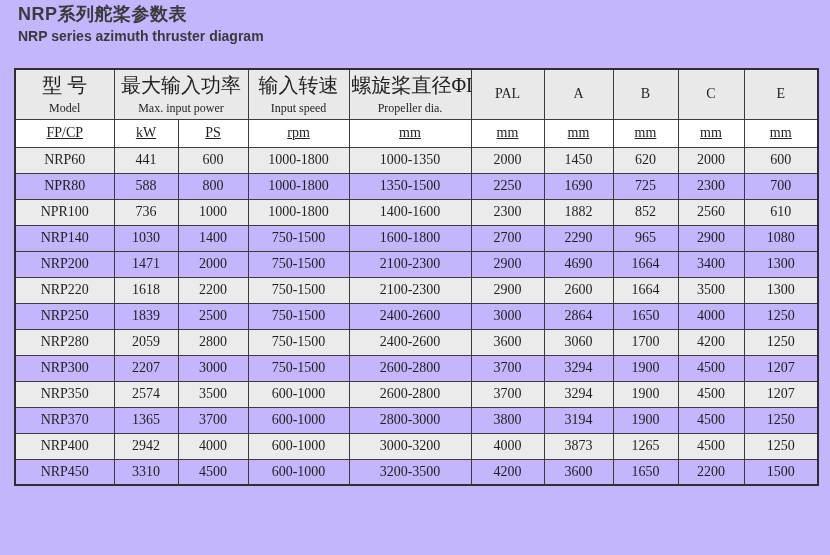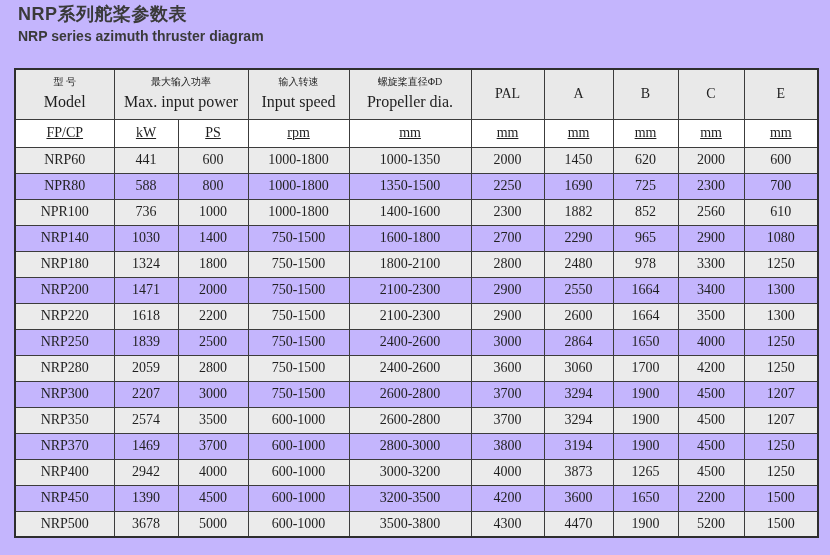--- a/index.html
+++ b/index.html
@@ -44,22 +44,22 @@
     white-space: nowrap;
   }
   tr.hdr-main th {
     height: 50px;
     background: #e9e9e9;
     line-height: 1.45;
   }
   tr.hdr-units td { height: 28px; background: #ffffff; text-decoration: underline; }
   tr.data-row td { height: 26px; }
   tr.data-row.striped td { background: #ebebeb; }
-  .hdr-zh { display: block; font-size: 10px; }
-  .hdr-en { display: block; font-size: 16px; }
+  .hdr-zh { display: block; font-size: 20px; }
+  .hdr-en { display: block; font-size: 12px; }
 </style>
 </head>
 <body>
 
 <div class="page">
 
   <div class="titles">
     <div class="title-zh">NRP系列舵桨参数表</div>
     <div class="title-en">NRP series azimuth thruster diagram</div>
   </div>
@@ -156,40 +156,28 @@
           <td>1030</td>
           <td>1400</td>
           <td>750-1500</td>
           <td>1600-1800</td>
           <td>2700</td>
           <td>2290</td>
           <td>965</td>
           <td>2900</td>
           <td>1080</td>
         </tr>
-        <tr class="data-row striped">
-          <td>NRP180</td>
-          <td>1324</td>
-          <td>1800</td>
-          <td>750-1500</td>
-          <td>1800-2100</td>
-          <td>2800</td>
-          <td>2480</td>
-          <td>978</td>
-          <td>3300</td>
-          <td>1250</td>
-        </tr>
         <tr class="data-row">
           <td>NRP200</td>
           <td>1471</td>
           <td>2000</td>
           <td>750-1500</td>
           <td>2100-2300</td>
           <td>2900</td>
-          <td>2550</td>
+          <td>4690</td>
           <td>1664</td>
           <td>3400</td>
           <td>1300</td>
         </tr>
         <tr class="data-row striped">
           <td>NRP220</td>
           <td>1618</td>
           <td>2200</td>
           <td>750-1500</td>
           <td>2100-2300</td>
@@ -242,21 +230,21 @@
           <td>600-1000</td>
           <td>2600-2800</td>
           <td>3700</td>
           <td>3294</td>
           <td>1900</td>
           <td>4500</td>
           <td>1207</td>
         </tr>
         <tr class="data-row">
           <td>NRP370</td>
-          <td>1469</td>
+          <td>1365</td>
           <td>3700</td>
           <td>600-1000</td>
           <td>2800-3000</td>
           <td>3800</td>
           <td>3194</td>
           <td>1900</td>
           <td>4500</td>
           <td>1250</td>
         </tr>
         <tr class="data-row striped">
@@ -266,38 +254,26 @@
           <td>600-1000</td>
           <td>3000-3200</td>
           <td>4000</td>
           <td>3873</td>
           <td>1265</td>
           <td>4500</td>
           <td>1250</td>
         </tr>
         <tr class="data-row">
           <td>NRP450</td>
-          <td>1390</td>
+          <td>3310</td>
           <td>4500</td>
           <td>600-1000</td>
           <td>3200-3500</td>
           <td>4200</td>
           <td>3600</td>
           <td>1650</td>
           <td>2200</td>
           <td>1500</td>
         </tr>
-        <tr class="data-row striped">
-          <td>NRP500</td>
-          <td>3678</td>
-          <td>5000</td>
-          <td>600-1000</td>
-          <td>3500-3800</td>
-          <td>4300</td>
-          <td>4470</td>
-          <td>1900</td>
-          <td>5200</td>
-          <td>1500</td>
-        </tr>
       </tbody>
   </table>
 
 </div>
 
 </body></html>

